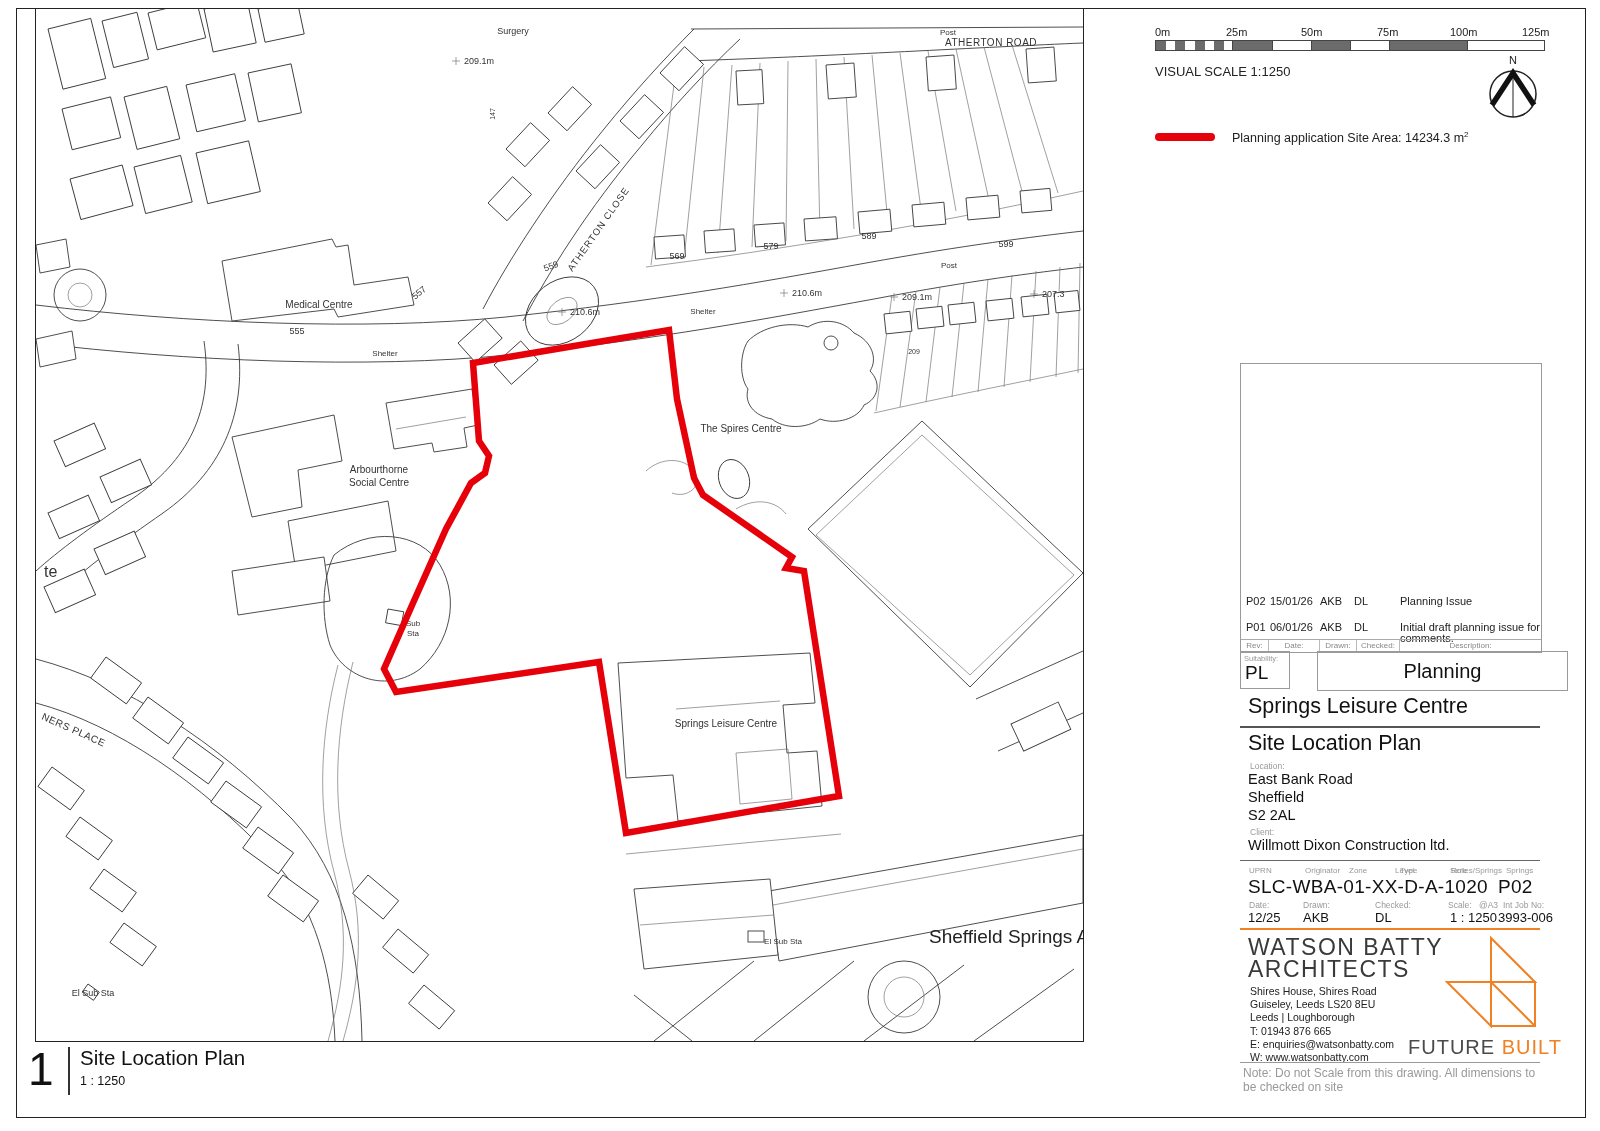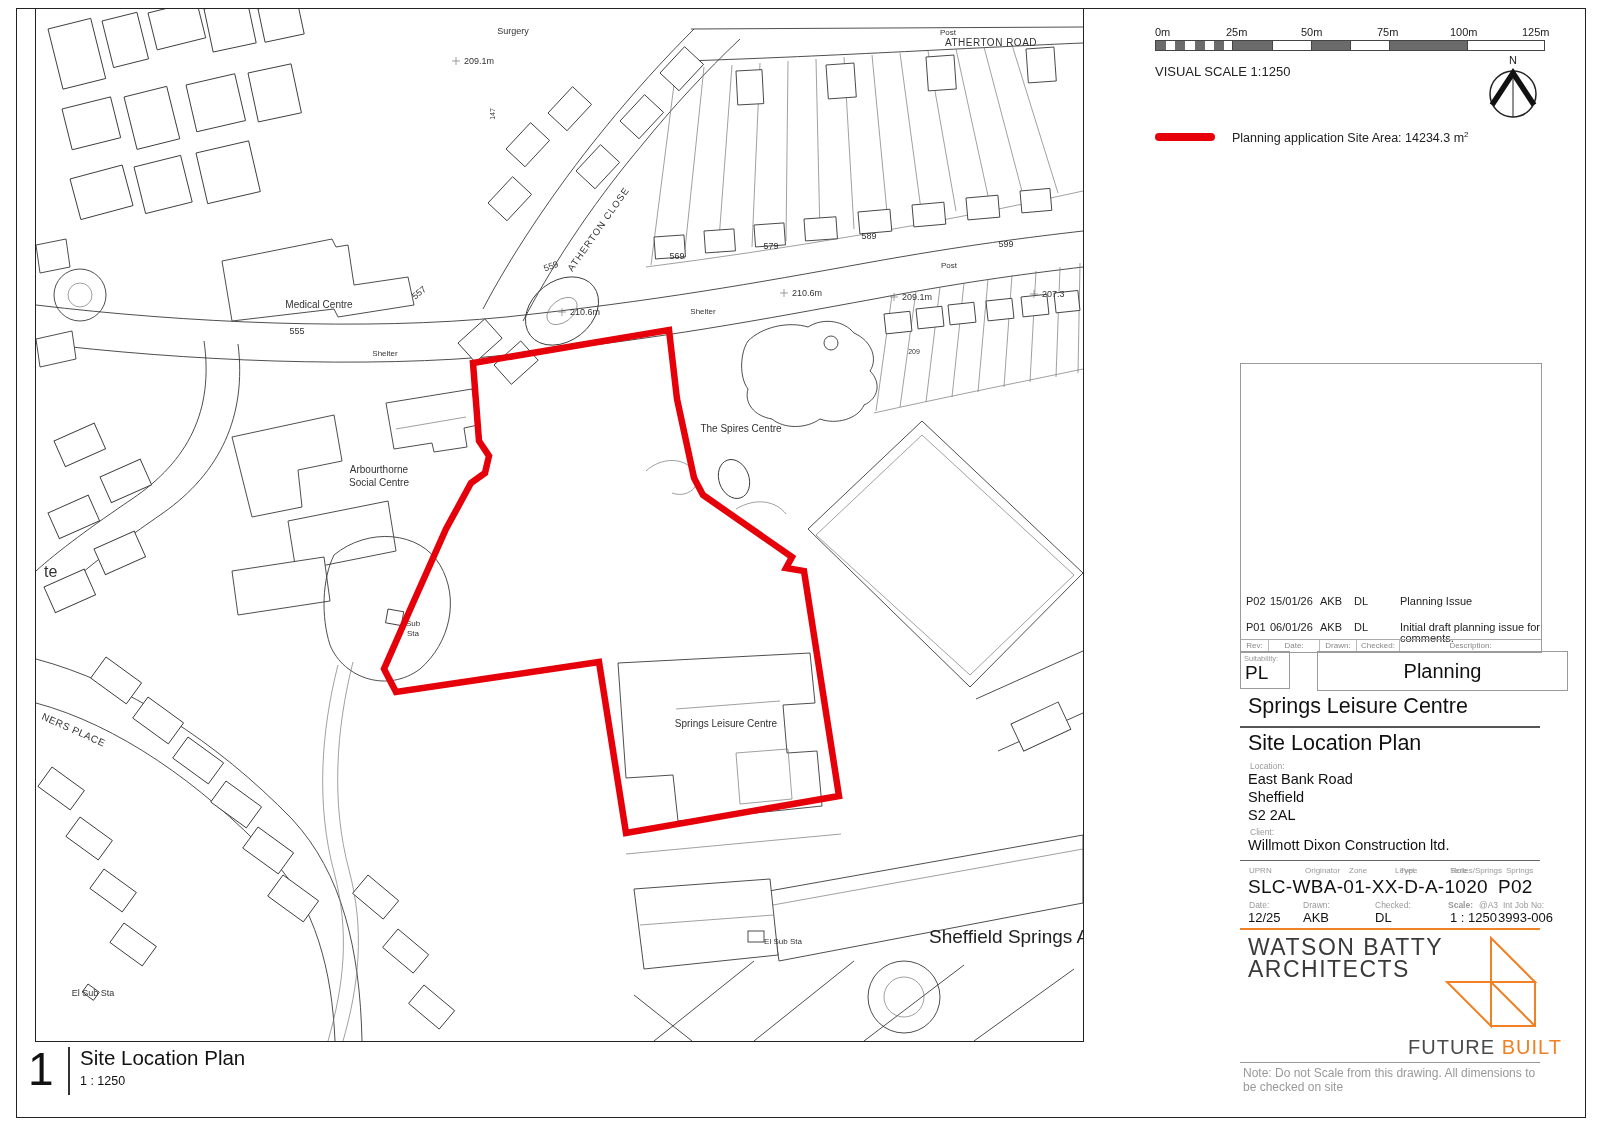--- a/index.html
+++ b/index.html
@@ -320,33 +320,41 @@
   <div class="abs num-head" style="left:1400px;top:866px;">Type</div>
   <div class="abs num-head" style="left:1423px;top:866px;margin-left:28px;">Role</div>
   <div class="abs num-head" style="left:1450px;top:866px;">Series/Springs</div>
   <div class="abs num-head" style="left:1506px;top:866px;">Springs</div>
   <div class="abs num-val" style="left:1248px;top:876px;">SLC-WBA-01-XX-D-A-1020</div>
   <div class="abs num-val" style="left:1498px;top:876px;">P02</div>
 
   <div class="abs num-head" style="left:1249px;top:900px;font-size:8.5px;">Date:</div>
   <div class="abs num-head" style="left:1303px;top:900px;font-size:8.5px;">Drawn:</div>
   <div class="abs num-head" style="left:1375px;top:900px;font-size:8.5px;">Checked:</div>
-  <div class="abs num-head" style="left:1448px;top:900px;font-size:8.5px;font-weight:bold;">Scale:</div>
+  <div class="abs num-head" style="left:1448px;top:900px;font-size:8.5px;">Scale:</div>
   <div class="abs num-head" style="left:1479px;top:900px;font-size:8.5px;">@A3</div>
   <div class="abs num-head" style="left:1503px;top:900px;font-size:8.5px;">Int Job No:</div>
   <div class="abs meta-val" style="left:1248px;top:910px;font-weight:400;">12/25</div>
   <div class="abs meta-val" style="left:1303px;top:910px;font-weight:400;">AKB</div>
   <div class="abs meta-val" style="left:1375px;top:910px;font-weight:400;">DL</div>
   <div class="abs meta-val" style="left:1450px;top:910px;font-weight:400;">1 : 1250</div>
   <div class="abs meta-val" style="left:1498px;top:910px;font-weight:400;">3993-006</div>
 
   <div class="abs rule-orange" style="left:1240px;top:928px;width:300px;"></div>
 
   <div class="abs firm" style="left:1248px;top:936px;">WATSON BATTY</div>
   <div class="abs firm" style="left:1248px;top:958px;">ARCHITECTS</div>
+  <div class="abs firm-addr" style="left:1250px;top:985px;">
+    <div>Shires House, Shires Road</div>
+    <div>Guiseley, Leeds LS20 8EU</div>
+    <div>Leeds | Loughborough</div>
+    <div>T: 01943 876 665</div>
+    <div>E: enquiries@watsonbatty.com</div>
+    <div>W: www.watsonbatty.com</div>
+  </div>
 
   <svg class="abs" style="left:1440px;top:933px;" width="102" height="98">
     <g fill="none" stroke="#f08124" stroke-width="2">
       <path d="M51,5 L51,49 L95,49 Z"></path>
       <path d="M7,49 L51,49 L51,93 Z"></path>
       <path d="M51,49 L95,49 L95,93 L51,93 Z"></path>
       <path d="M51,49 L95,93"></path>
     </g>
   </svg>
   <div class="abs fb-text" style="left:1408px;top:1036px;">

